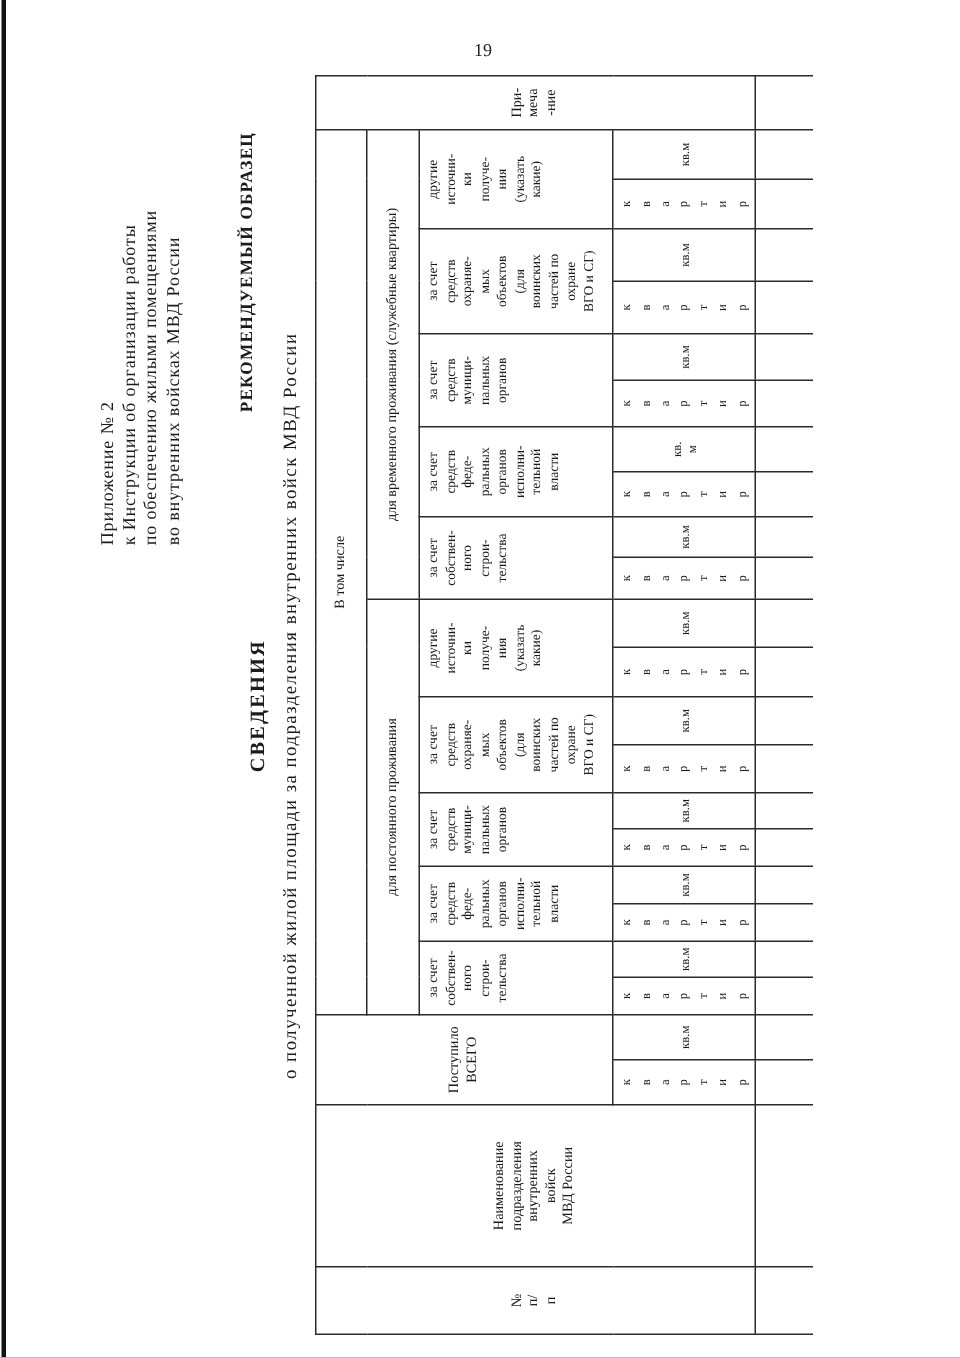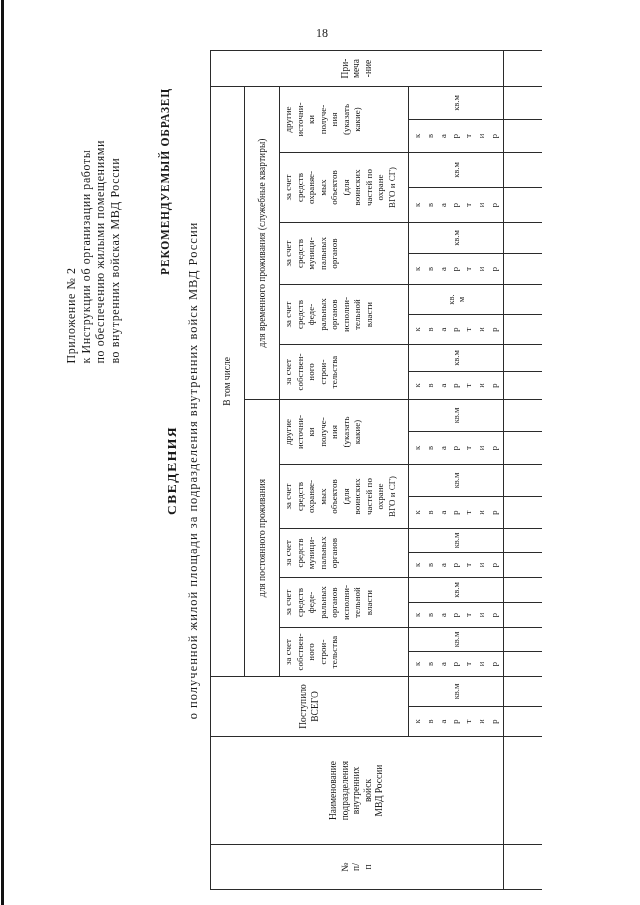--- a/index.html
+++ b/index.html
@@ -28,21 +28,21 @@
   th.span-head{font-size:9.5px;line-height:12px;}
   tr.r4 th{font-size:8.5px;}
   tr.r4 th.flats{vertical-align:top;line-height:12.8px;padding-top:2px;}
   tr.r5 td{border-bottom:none;}
 </style>
 </head>
 <body>
 
 <div class="page">
   <div class="scan-edge"></div>
-  <div class="page-num">18</div>
+  <div class="page-num">19</div>
 
   <div class="rot">
 
     <div class="appendix">
       <div>Приложение № 2</div>
       <div>к Инструкции об организации работы</div>
       <div>по обеспечению жилыми помещениями</div>
       <div>во внутренних войсках МВД России</div>
     </div>
 

